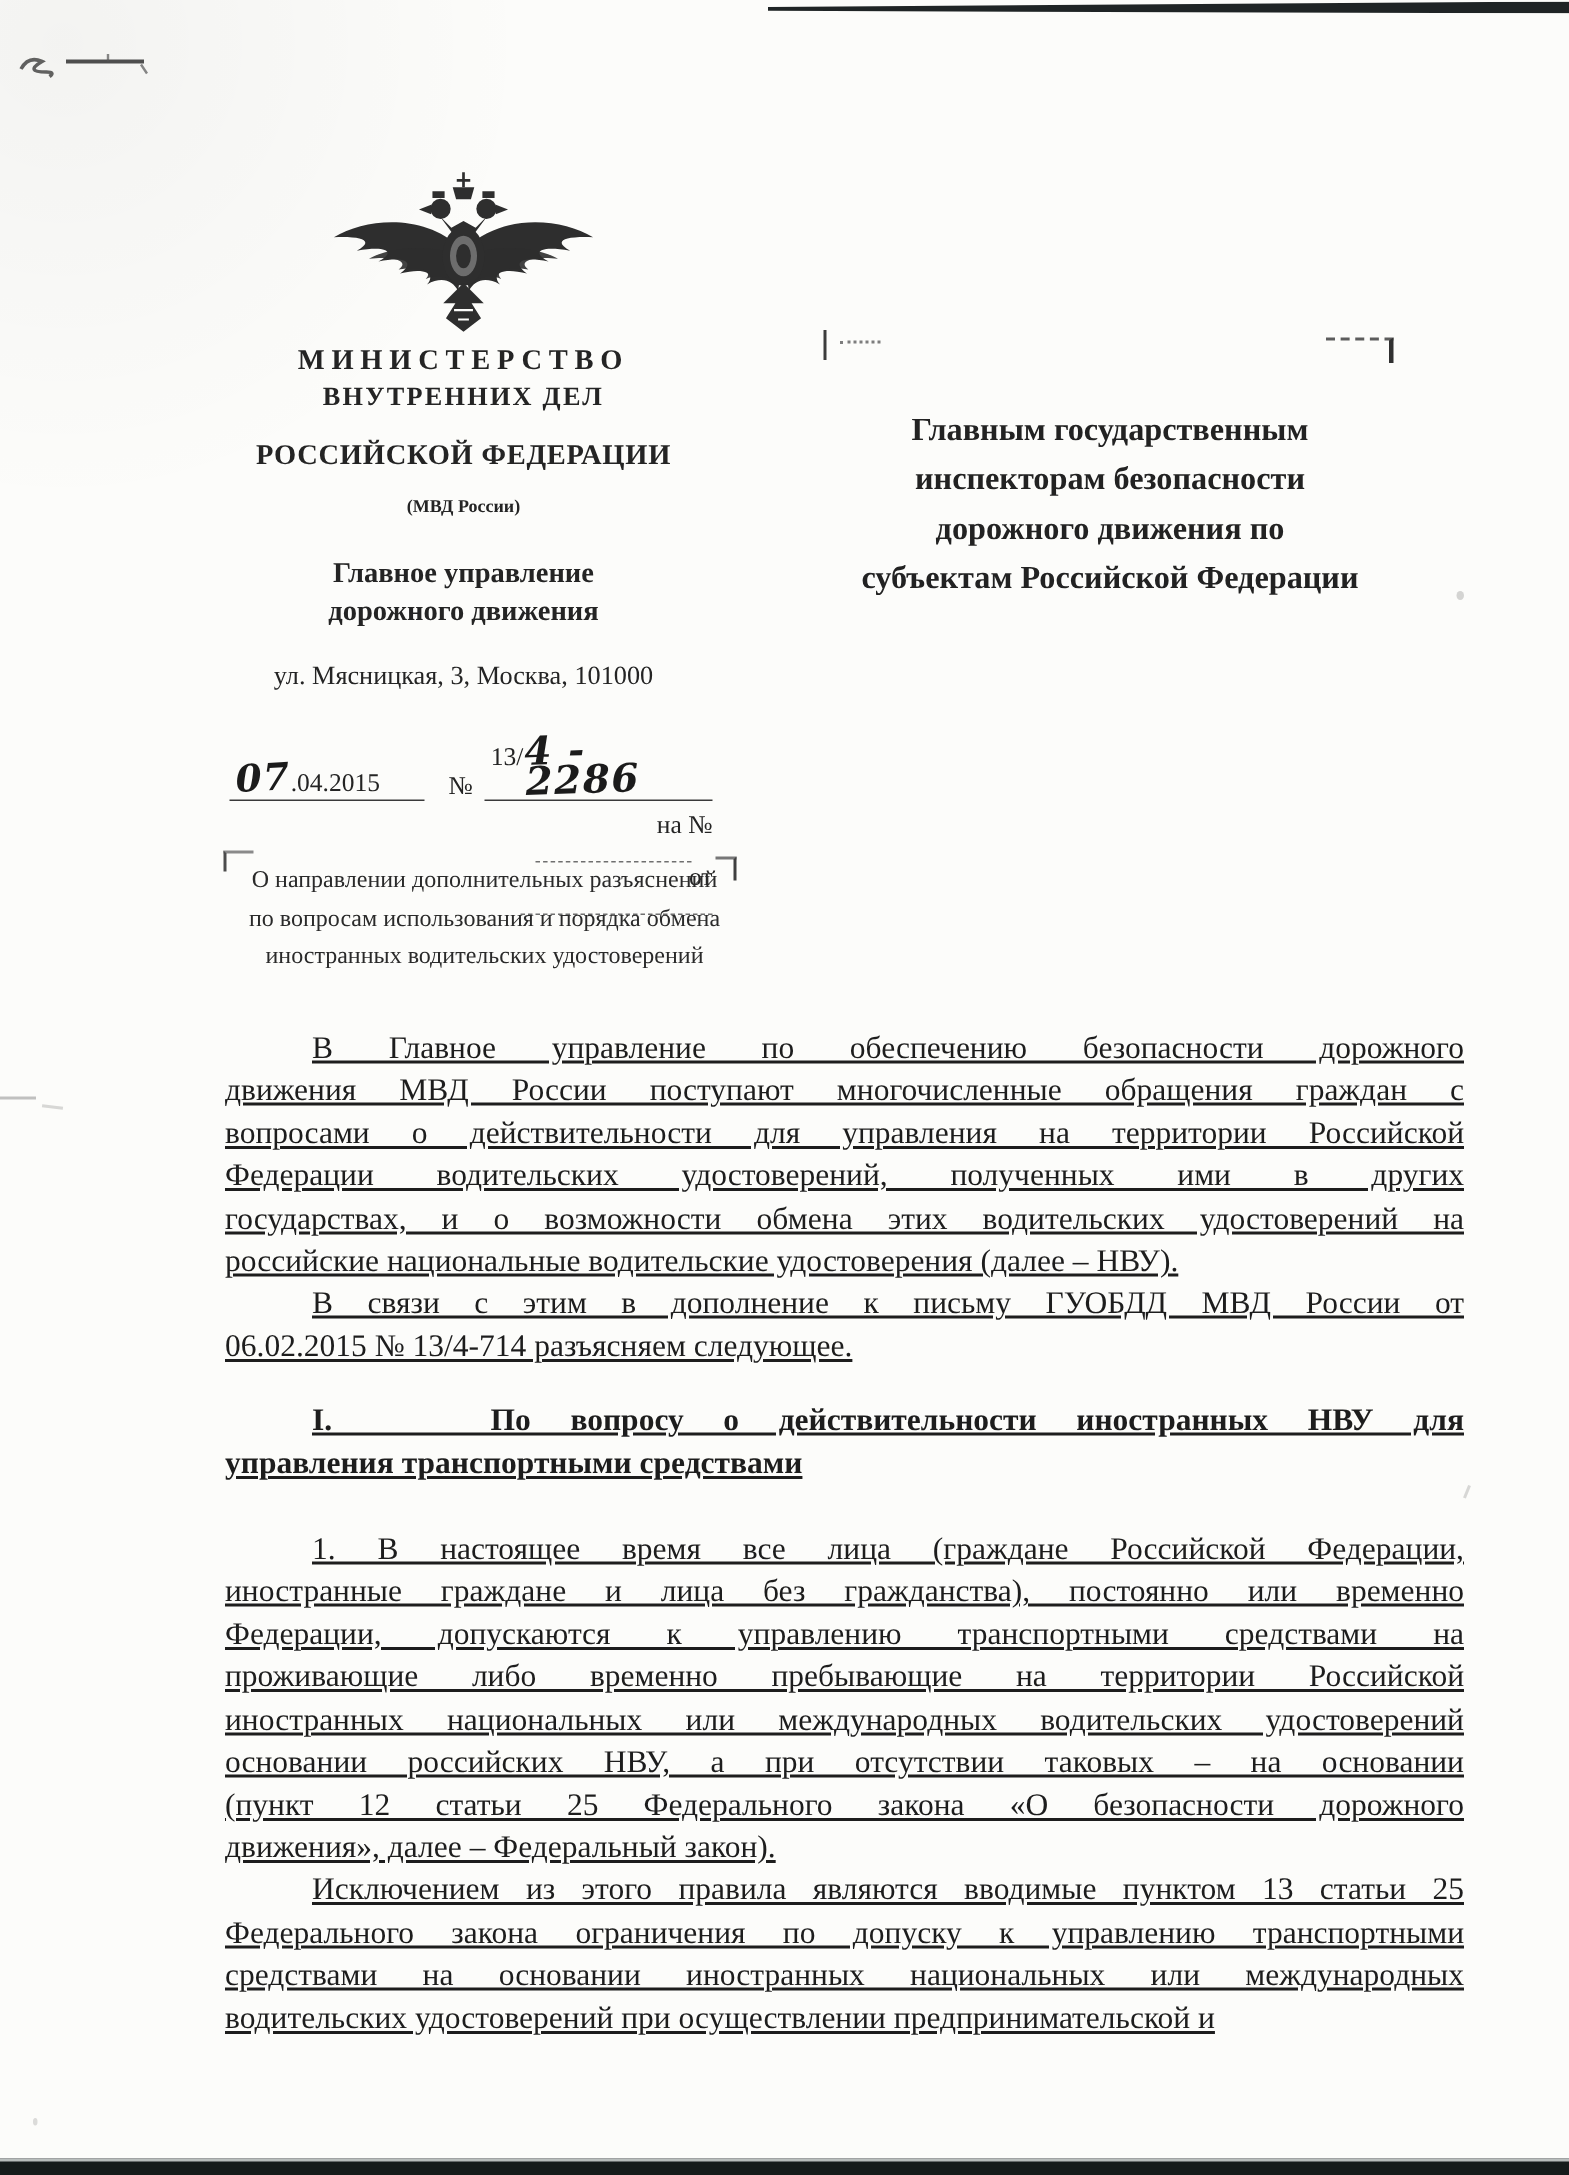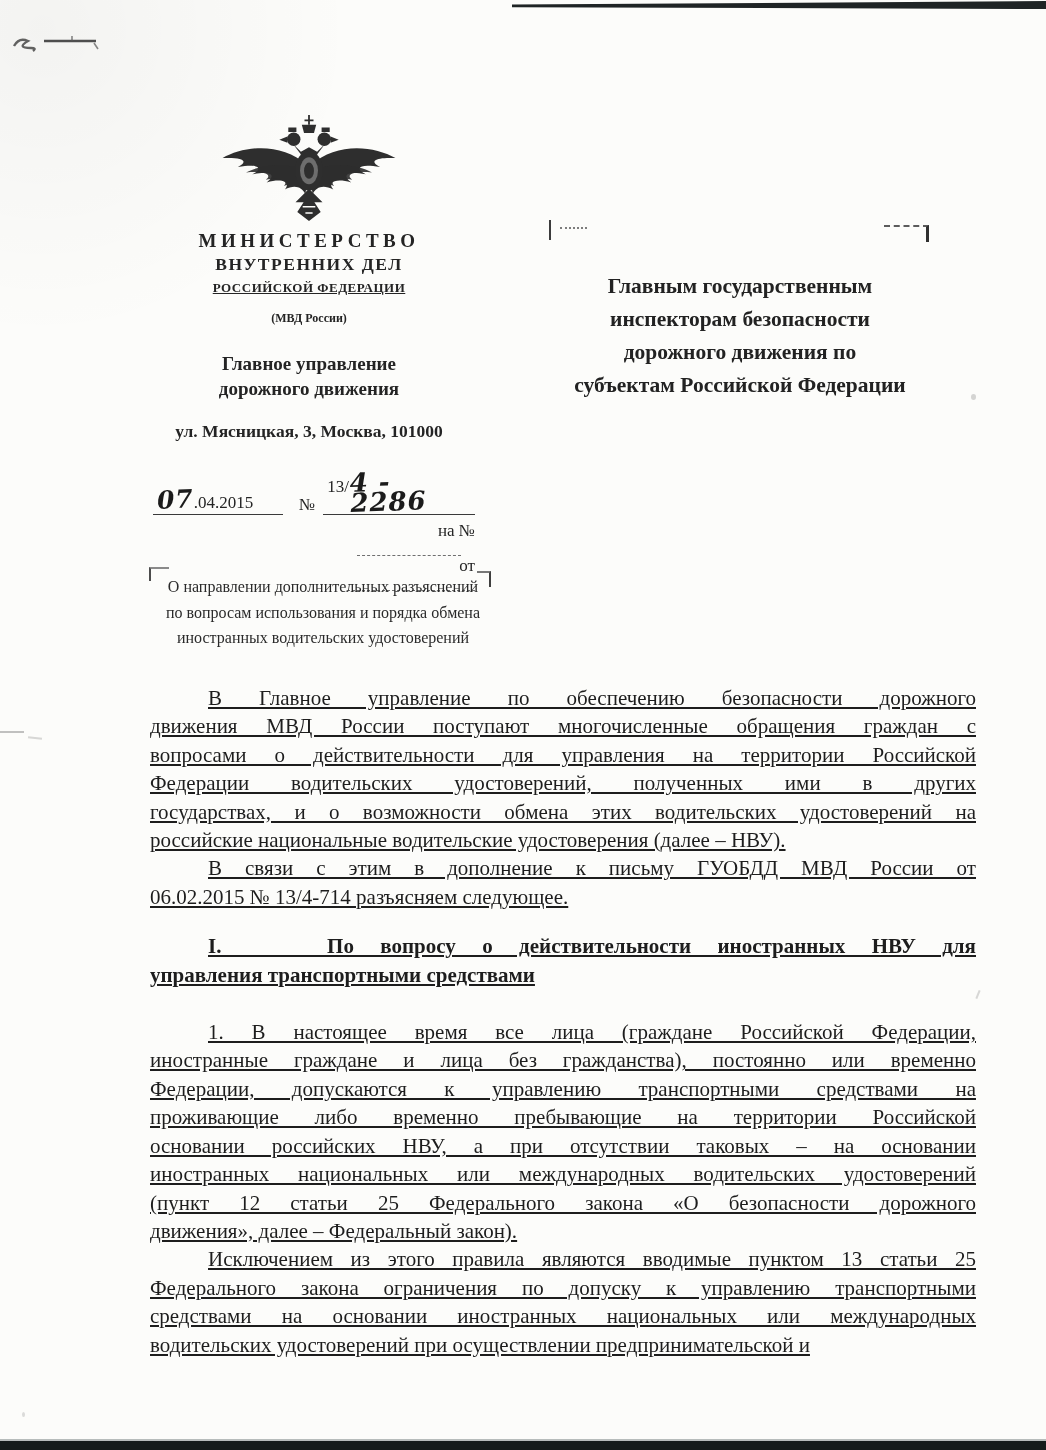--- a/index.html
+++ b/index.html
@@ -30,24 +30,24 @@
   .mark-recip-left-dash{left:560px;top:227px;width:27px;height:0;border-top:2px dotted #7d7d7d;}
   .mark-recip-right{left:884px;top:225px;width:42px;height:15px;border-top:2px dashed #5c5c5c;border-right:3px solid #303030;}
   .mark-subj-left{left:149px;top:567px;width:18px;height:12px;border-left:2px solid #4c4c4c;border-top:2px solid #8a8a8a;}
   .mark-subj-right{left:477px;top:571px;width:12px;height:14px;border-right:2px solid #3f3f3f;border-top:2px solid #777;}
   
   .letterhead{position:absolute;left:143px;top:112px;width:332px;text-align:center;color:#242424;}
   .emblem{display:block;margin:0 auto;}
   .ministry{margin-top:6px;font-weight:bold;}
   .ministry .m1{font-size:19px;letter-spacing:4.5px;}
   .ministry .m2{font-size:17.5px;letter-spacing:1.5px;margin-top:2px;}
-  .ministry .m3{font-size:13px;letter-spacing:.5px;margin-top:5px;text-decoration:underline;}
+  .ministry .m3{font-size:19px;letter-spacing:.5px;margin-top:18px;}
   .ministry .m4{font-size:12px;margin-top:15px;}
   .department{margin-top:26px;font-weight:bold;font-size:19px;line-height:24.5px;}
-  .address{margin-top:20px;font-size:17.5px;font-weight:bold;}
+  .address{margin-top:20px;font-size:17.5px;}
   .dateline{margin-top:3px;display:flex;align-items:flex-end;justify-content:flex-start;padding-left:10px;font-size:17px;text-align:left;}
   .seg{border-bottom:1.6px solid #3a3a3a;padding:0 8px 1px 4px;display:inline-flex;align-items:baseline;}
   .seg1{min-width:118px;}
   .seg2{min-width:138px;margin-left:8px;margin-top:28px;}
   .numsign{margin-left:16px;font-size:17px;}
   .hand{font-family:"DejaVu Serif", serif;font-style:italic;font-weight:700;font-size:25px;line-height:20px;letter-spacing:1px;display:inline-block;transform:rotate(-3deg);color:#1b1b1b;}
   .hand2{font-size:26px;margin-left:1px;transform:rotate(-2deg) translateY(-2px);}
   .refline{margin-top:6px;display:flex;align-items:flex-end;padding-left:6px;font-size:17px;text-align:left;flex-direction:column;}
   .blank{display:inline-block;border-bottom:1.6px dashed #6f6f6f;height:14px;}
   .blank.b1{width:104px;margin:0 14px 0 12px;}
@@ -179,22 +179,22 @@
       </div>
     <div class="para heading">
         <div class="tline first">I.&nbsp;&nbsp;&nbsp;&nbsp;По вопросу о действительности иностранных НВУ для</div>
         <div class="tline last">управления транспортными средствами</div>
       </div>
     <div class="para">
         <div class="tline first">1. В настоящее время все лица (граждане Российской Федерации,</div>
         <div class="tline">иностранные граждане и лица без гражданства), постоянно или временно</div>
         <div class="tline">Федерации, допускаются к управлению транспортными средствами на</div>
         <div class="tline">проживающие либо временно пребывающие на территории Российской</div>
+        <div class="tline">иностранных национальных или международных водительских удостоверений</div>
         <div class="tline">основании российских НВУ, а при отсутствии таковых – на основании</div>
-        <div class="tline">иностранных национальных или международных водительских удостоверений</div>
         <div class="tline">(пункт 12 статьи 25 Федерального закона «О безопасности дорожного</div>
         <div class="tline last">движения», далее – Федеральный закон).</div>
       </div>
     <div class="para">
         <div class="tline first">Исключением из этого правила являются вводимые пунктом 13 статьи 25</div>
         <div class="tline">Федерального закона ограничения по допуску к управлению транспортными</div>
         <div class="tline">средствами на основании иностранных национальных или международных</div>
         <div class="tline last">водительских удостоверений при осуществлении предпринимательской и</div>
       </div>
   </div>

